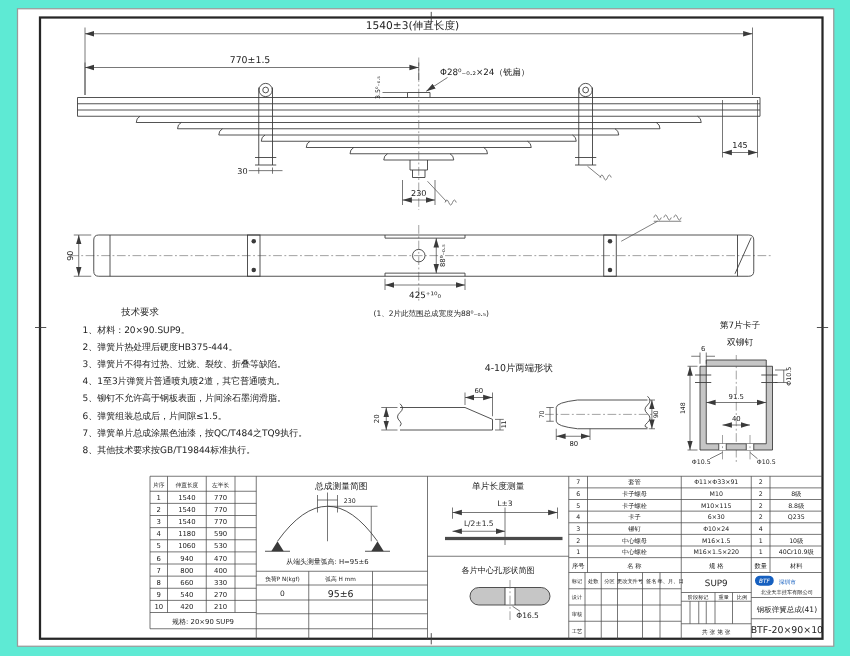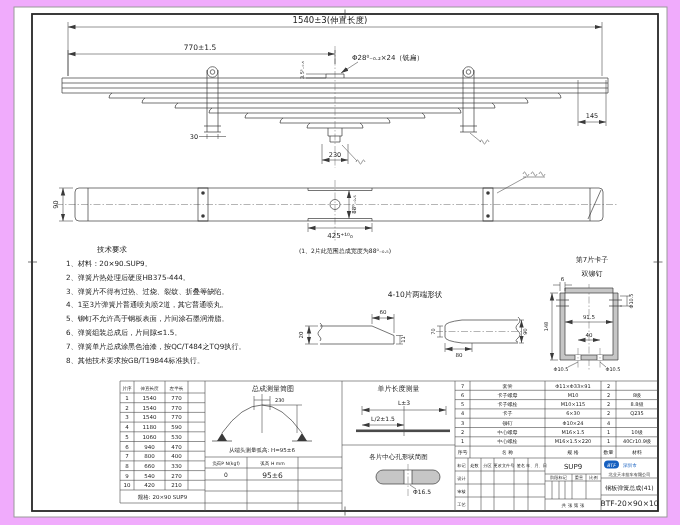--- a/index.html
+++ b/index.html
@@ -1,16 +1,16 @@
 <!DOCTYPE html>
 <html><head>
 <meta charset="utf-8">
 <style>
   html,body{margin:0;padding:0;background:#fff;}
-  .stage{position:relative;width:680px;height:525px;background:#f0abfc;overflow:hidden;
+  .stage{position:relative;width:680px;height:525px;background:#5eead4;overflow:hidden;
          font-family:"DejaVu Sans","Liberation Sans",sans-serif;}
   svg{position:absolute;left:0;top:0;}
   .ln{stroke:#3a3a3a;stroke-width:.7;fill:none;}
   .dim{stroke:#3a3a3a;stroke-width:.55;fill:none;}
   .grid{stroke:#4a4a4a;stroke-width:.6;fill:none;}
   .cl{stroke:#6a6a6a;stroke-width:.5;fill:none;stroke-dasharray:7 2 1.5 2;}
   .rough{stroke:#555;stroke-width:.6;fill:none;}
   .t{fill:#1c1c1c;}
   .mid{text-anchor:middle;}
   .f4{font-size:4.2px;} .f45{font-size:4.6px;} .f5{font-size:5px;} .f55{font-size:5.5px;}

